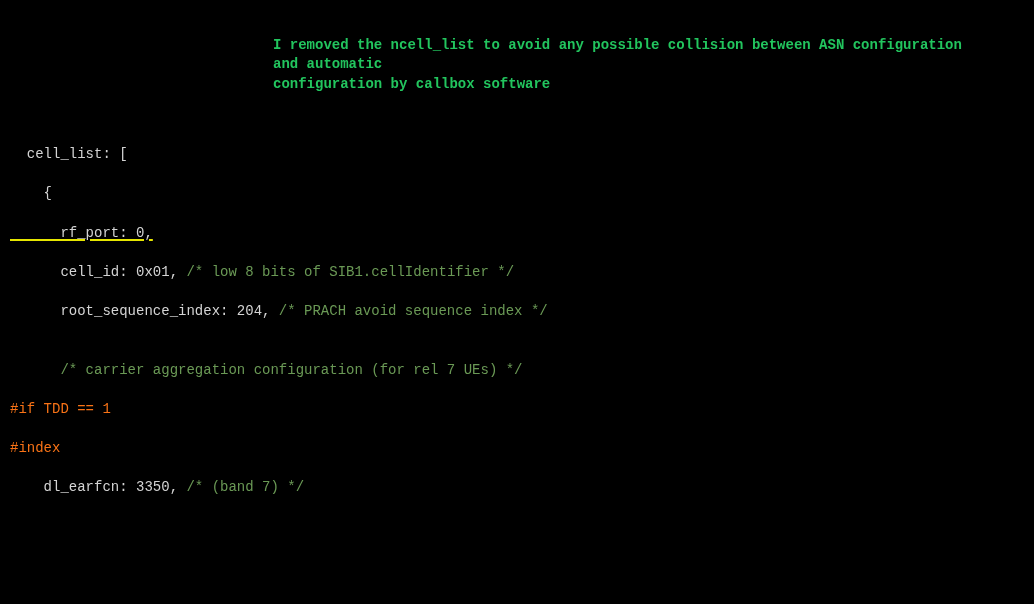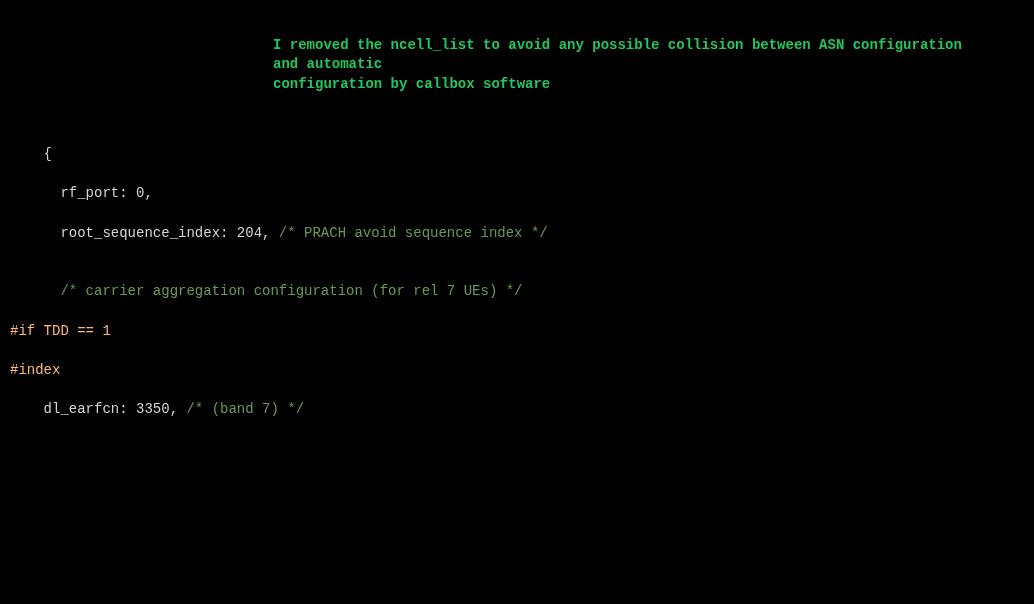--- a/index.html
+++ b/index.html
@@ -11,22 +11,22 @@
     font-size: 14px;
     line-height: 1.4;
     white-space: pre;
     width: 1034px;
     height: 604px;
     box-sizing: border-box;
     overflow: hidden;
   }
   .line { display: block; }
   .comment { color: #6a9955; }
-  .preproc { color: #fdba74; }
-  .underline { text-decoration-color: #e6e600; text-decoration-thickness: 1.5px; text-underline-offset: 2px; text-align: center;}
+  .preproc { color: #f97316; }
+  .underline { text-decoration: underline; text-decoration-color: #e6e600; text-decoration-thickness: 1.5px; text-underline-offset: 2px; text-align: center;}
   .note {
     color: #22c55e;
     font-weight: bold;
     position: absolute;
     left: 240px;
     top: 8px;
     white-space: normal;
     width: 720px;
     font-family: "Consolas", "Courier New", monospace;
     margin-left: 23px;
@@ -34,22 +34,24 @@
   .container { position: relative; }
 </style>
 </head>
 <body>
 <div class="container">
 
 
 
 <div class="note"><span>I removed the ncell_list to avoid any possible collision between ASN configuration and automatic</span><br><span>configuration by callbox software</span></div>
 
+<span class="line">  cell_list: [</span>
 <span class="line">    {</span>
 <span class="line"><span class="underline">      rf_port: 0,</span></span>
+<span class="line"><span>      cell_id: 0x01, </span><span class="comment">/* low 8 bits of SIB1.cellIdentifier */</span></span>
 <span class="line"><span>      root_sequence_index: 204, </span><span class="comment">/* PRACH avoid sequence index */</span></span>
 <span class="line"></span>
 <span class="line comment">      /* carrier aggregation configuration (for rel 7 UEs) */</span>
 <span class="line preproc">#if TDD == 1</span>
 <span class="line preproc">#index</span>
 <span class="line"><span>    dl_earfcn: 3350, </span><span class="comment">/* (band 7) */</span></span>
 
 <span class="line"></span>
 
 

